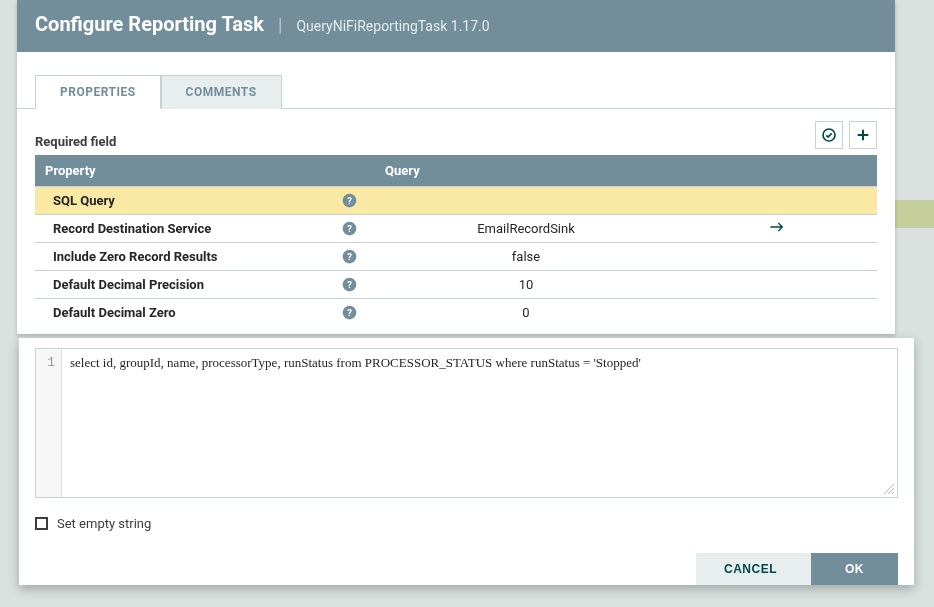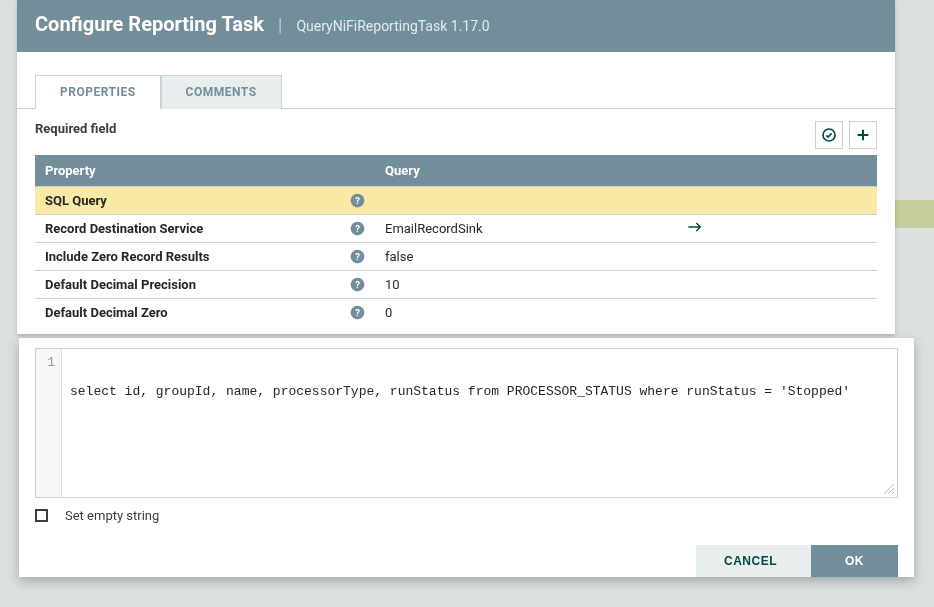--- a/index.html
+++ b/index.html
@@ -70,21 +70,21 @@
     }
     .tab.active {
       background: #fff;
       border-bottom: 1px solid #fff;
     }
     .tab-content {
       padding: 12px 18px 0 18px;
     }
     .req-row {
       display: flex;
-      align-items: flex-start;
+      align-items: flex-end;
       justify-content: space-between;
       margin-bottom: 6px;
     }
     .req-label {
       font-size: 13px;
       font-weight: 700;
       color: #3d3d3d;
     }
     .req-actions {
       display: flex;
@@ -111,25 +111,26 @@
       color: #fff;
       font-size: 13px;
       font-weight: 700;
       text-align: left;
       padding: 8px 10px;
     }
     .prop-head th:first-child { width: 340px; }
     .prop-head th:last-child { width: 200px; }
     .prop-row td {
       border-top: 1px solid #c7d2d7;
-      padding: 6px 10px;
+      padding: 6px 18px;
       font-size: 13px;
       color: #262626;
       background: #fff;
       vertical-align: middle;
+      text-align: center;
     }
     .prop-row:first-of-type td {
       background: #f9e9a4;
     }
     .prop-name-cell {
       display: flex;
       justify-content: space-between;
       align-items: center;
       font-weight: 700;
     }
@@ -175,38 +176,37 @@
       color: #9a9a9a;
       font-family: "Courier New", monospace;
       font-size: 13px;
       text-align: right;
       padding: 6px 6px 0 0;
       border-right: 1px solid #ddd;
     }
     .code-area {
       flex: 1;
       padding: 6px 8px;
-      font-family: Liberation Mono, monospace;
+      font-family: Liberation Serif, serif;
       font-size: 13px;
       color: #262626;
       white-space: pre;
       overflow: hidden;
-      margin-top: 29px;
     }
     .resize-handle {
       position: absolute;
       right: 2px; bottom: 2px;
       width: 12px; height: 12px;
       color: #bbb;
     }
     .empty-row {
       display: flex;
       align-items: center;
-      gap: 17px;
-      margin-top: 10px;
+      gap: 9px;
+      margin-top: 18px;
       font-size: 13px;
       color: #3d3d3d;
       cursor: pointer;
     }
     .checkbox {
       width: 13px; height: 13px;
       border: 2px solid #3d3d3d;
       background: #fff;
     }
     .editor-footer {

